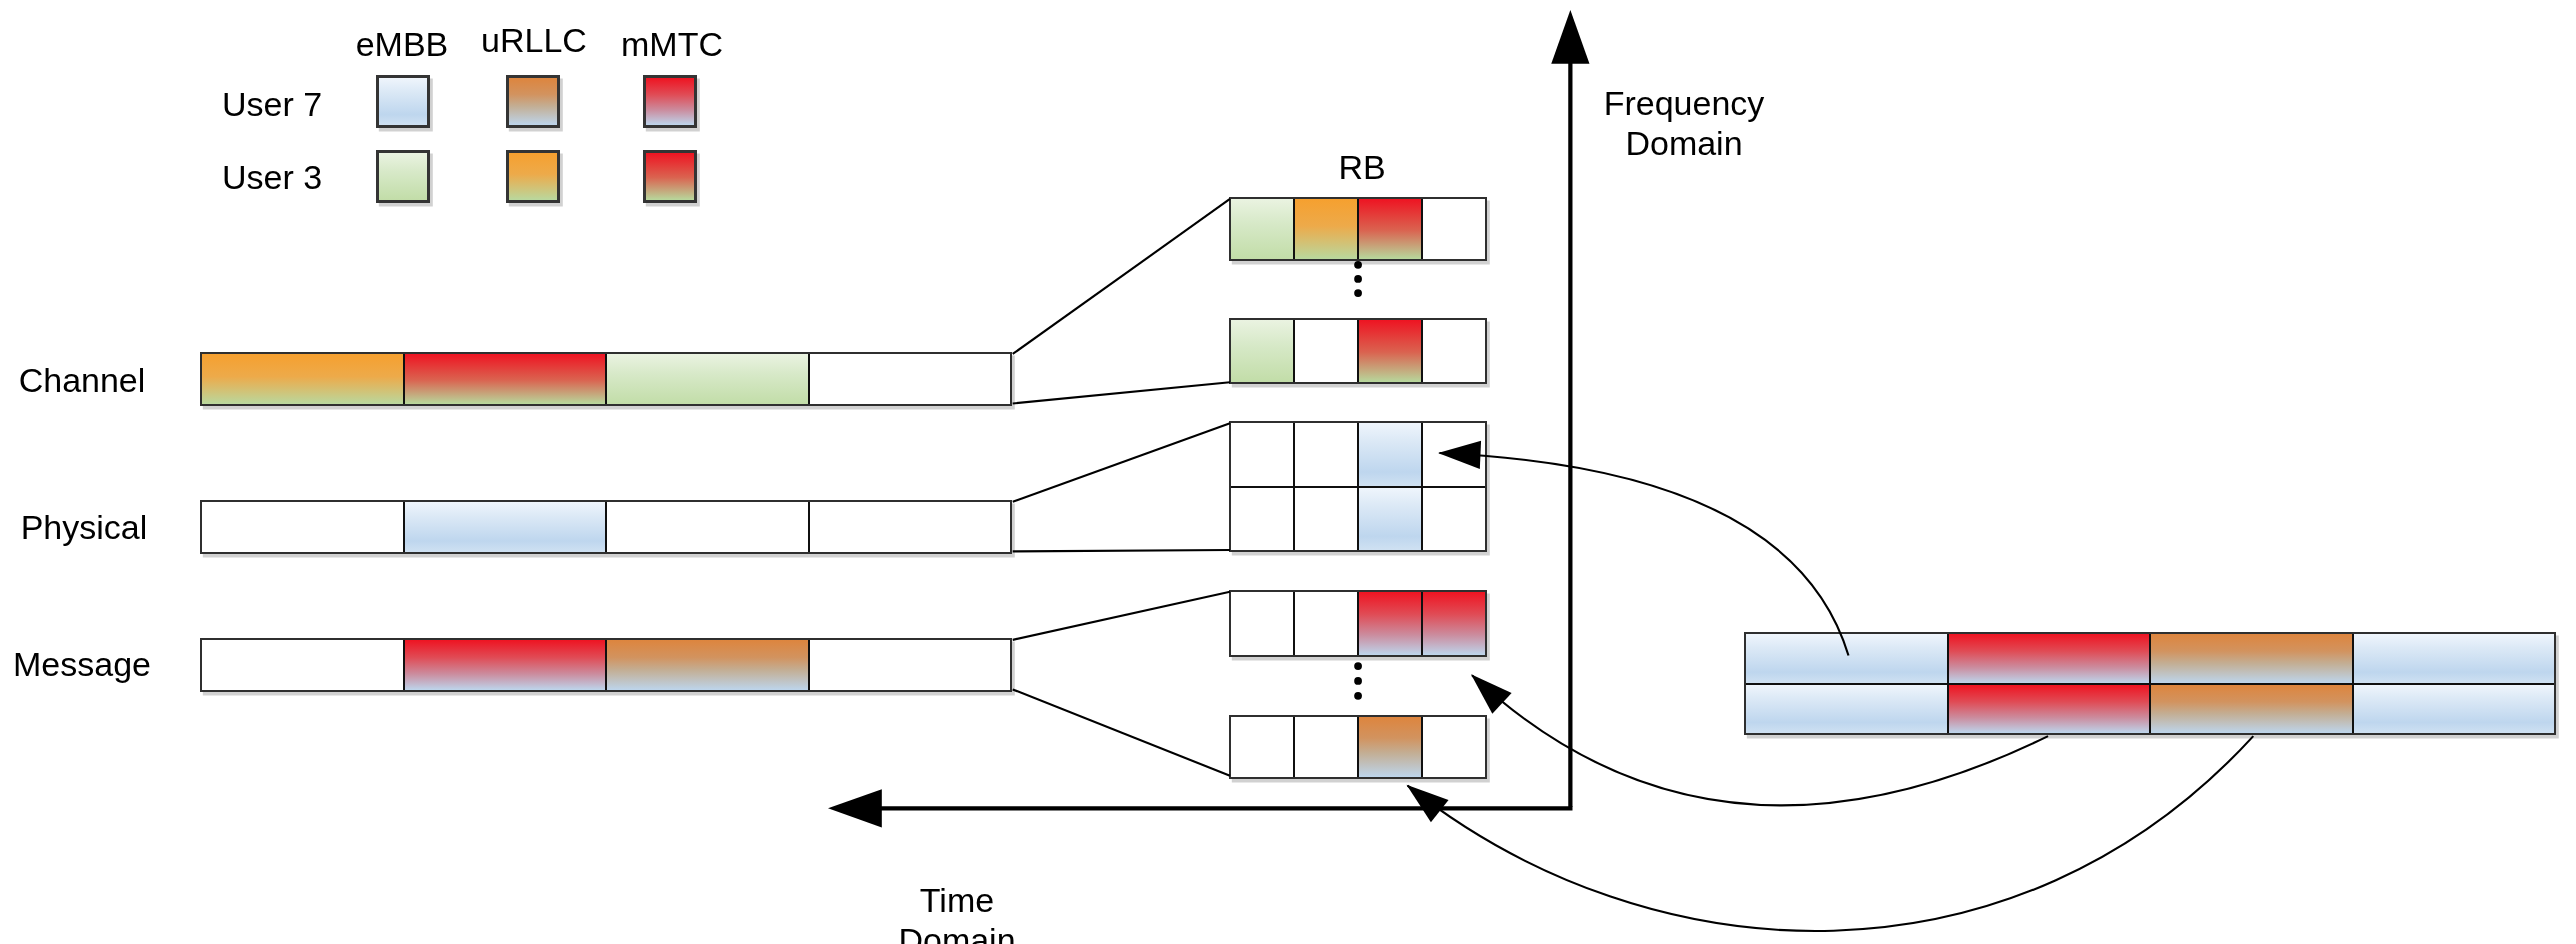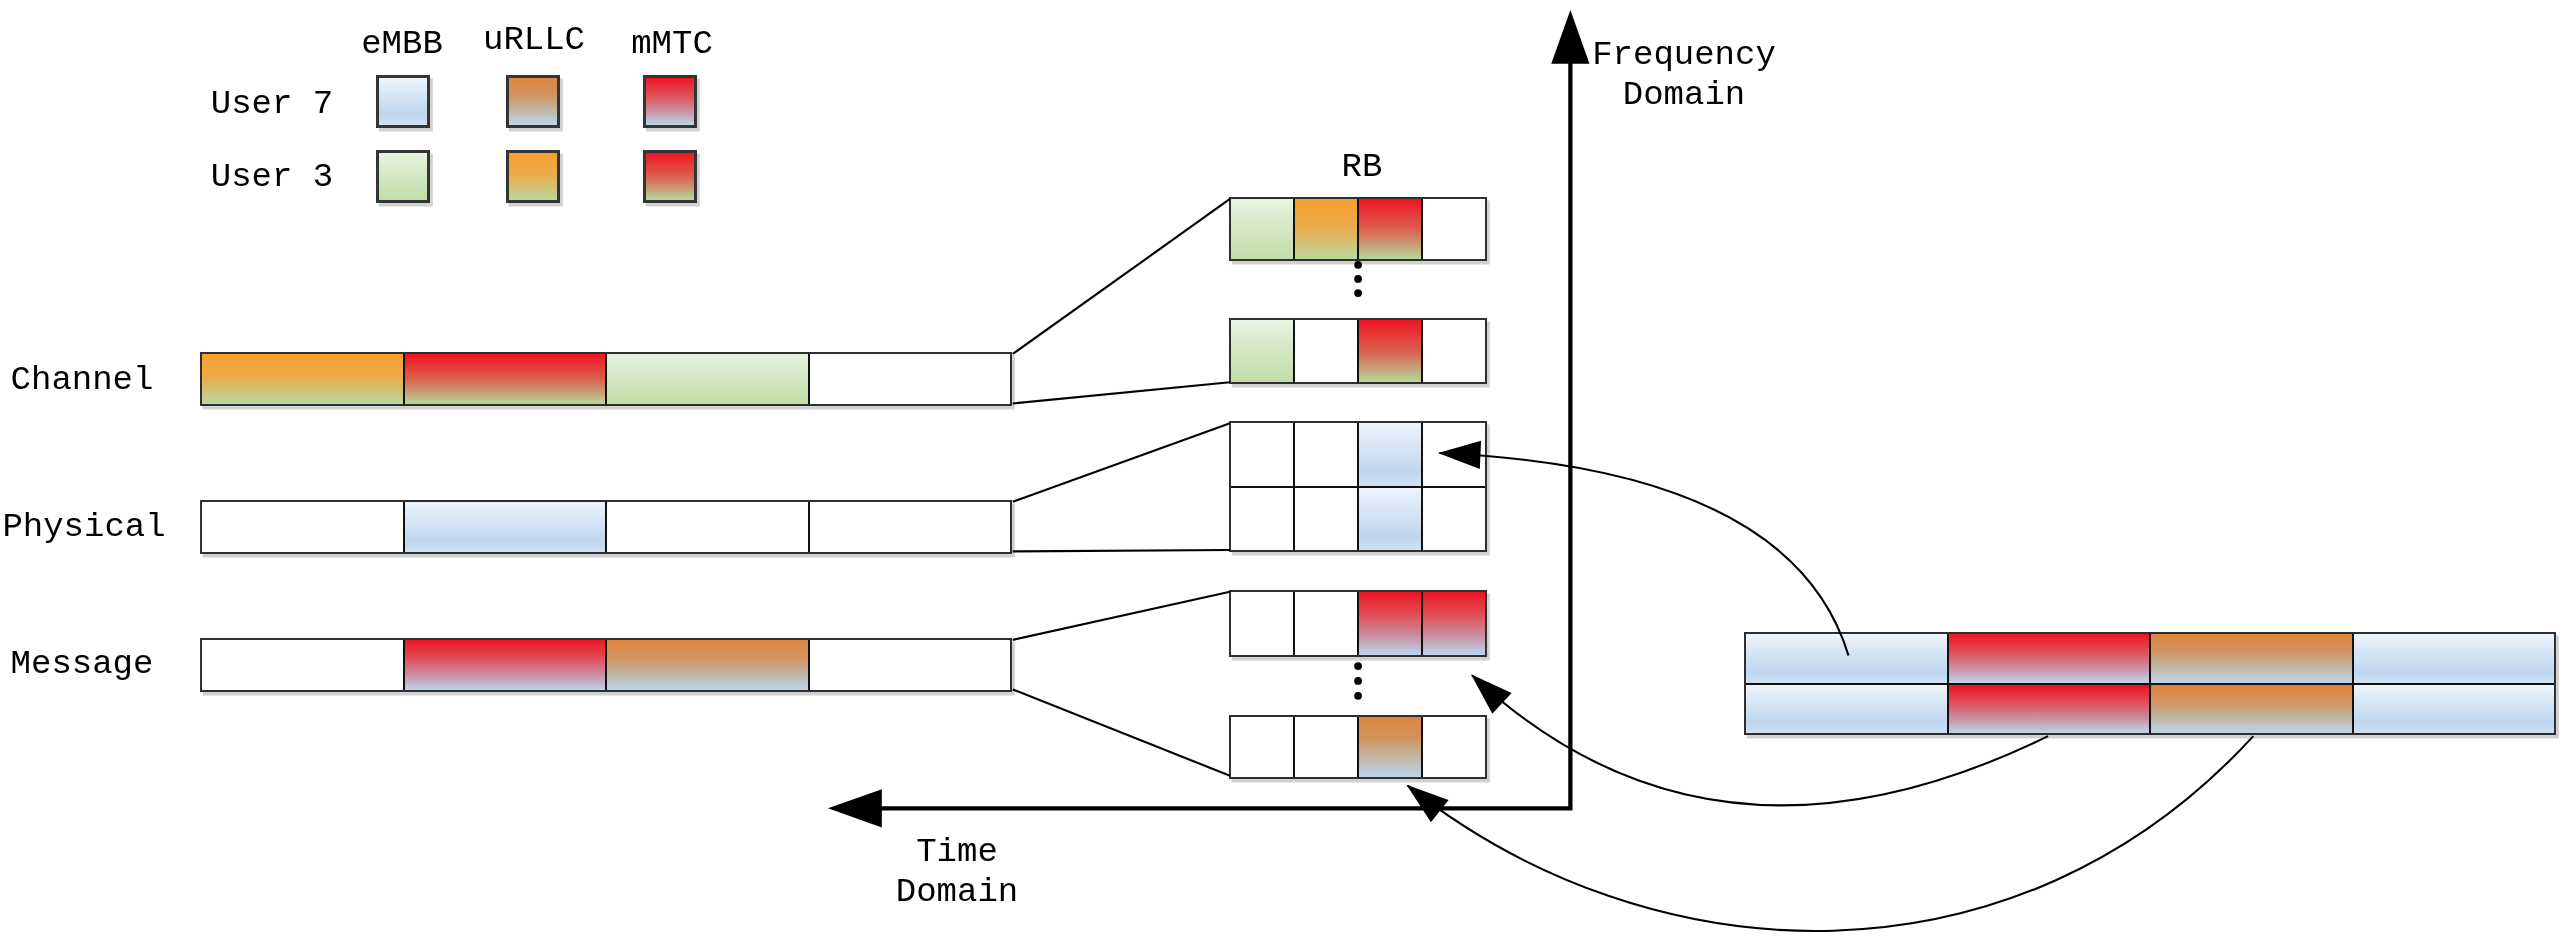--- a/index.html
+++ b/index.html
@@ -1,22 +1,22 @@
 <!DOCTYPE html>
 <html style="font-size:11.3px"><head>
 <meta charset="utf-8">
 <style>
   * { margin:0; padding:0; box-sizing:border-box; }
   html,body { background:#ffffff; }
   #canvas {
     position:relative; width:2576px; height:945px; background:#ffffff;
-    font-family:Liberation Mono, monospace; color:#000; overflow:hidden;
+    font-family:Liberation Sans, sans-serif; color:#000; overflow:hidden;
   }
   .txt { position:absolute; font-size:34px; line-height:1.18; white-space:nowrap; transform:translateX(-50%); }
-  .axis-label { text-align:center; }
+  .axis-label { text-align:center;margin-top:48px; }
   .grid {
     position:absolute; display:flex; flex-direction:column;
     border:2.8px solid #2f2f2f; background:#ffffff;
     box-shadow:2.8px 3.5px 0 rgba(0,0,0,0.18);
   }
   .grid-row { display:flex; flex:1; min-height:0; }
   .grid-row + .grid-row { border-top:2.8px solid #101010; }
   .cell { flex:1; min-width:0; }
   .cell + .cell { border-left:2.8px solid #101010; }
   .swatch {

